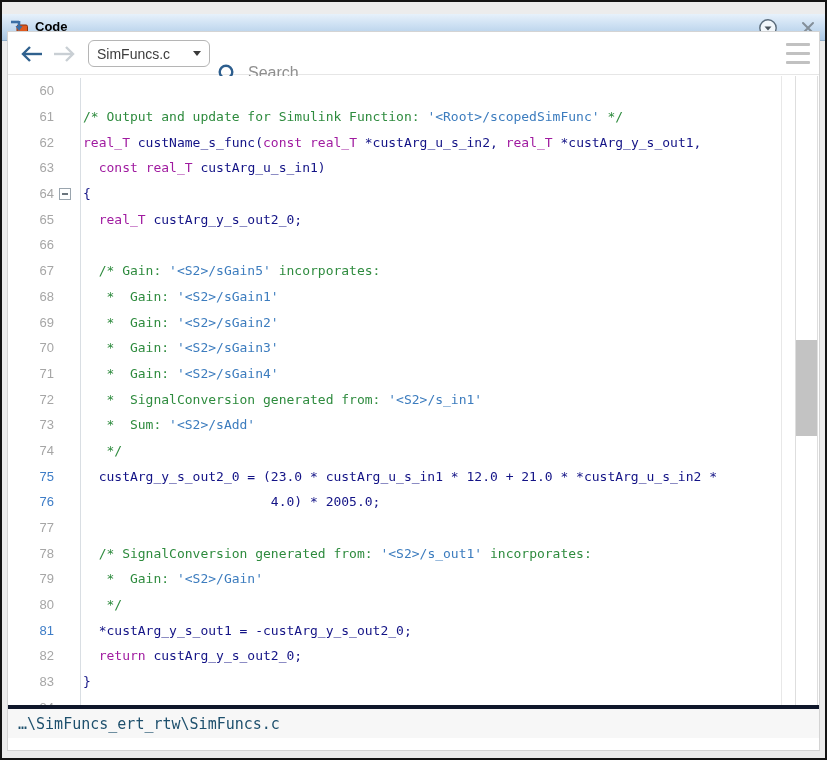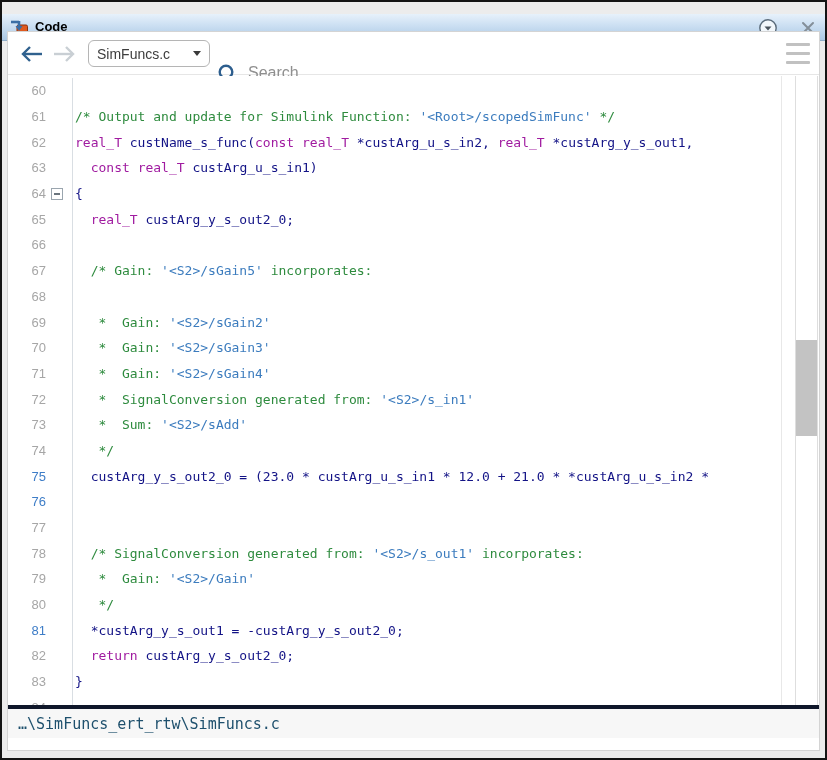--- a/index.html
+++ b/index.html
@@ -62,21 +62,21 @@
   }
   .search-box input::placeholder { color:#8f8f8f; }
   .menu-btn { position:absolute; right:8px; top:11px; width:26px; height:22px; cursor:pointer; }
   .menu-btn .bar { width:24px; height:3px; background:#c1c1c1; border-radius:1px; margin:0 0 6px 1px; }
 
   
   .codearea {
     position:absolute; left:0; right:0; top:44px; bottom:33px;
     background:#fff; overflow:hidden;
   }
-  .rows { position:absolute; left:0; top:0; right:38px; padding-top:2px; }
+  .rows { position:absolute; left:8px; top:0; right:38px; padding-top:2px; }
   .row { display:flex; height:25.7px; align-items:center; white-space:pre; }
   .ln {
     width:38px; text-align:right; font-size:13px; color:var(--c-linenum);
     font-family:"Liberation Sans", sans-serif; flex:0 0 auto;
   }
   .ln.hl { color:var(--c-linenum-hl); }
   .foldcol {
     width:27px; flex:0 0 auto; align-self:stretch;
     border-right:1px solid #d9dee3; position:relative;
   }
@@ -175,29 +175,29 @@
     <div class="codearea">
       <div class="rows">
           <div class="row"><span class="ln">60</span><span class="foldcol"></span><span class="codetext"></span></div>
           <div class="row"><span class="ln">61</span><span class="foldcol"></span><span class="codetext"><span class="tk-c">/* Output and update for Simulink Function: </span><span class="tk-l">'&lt;Root&gt;/scopedSimFunc'</span><span class="tk-c"> */</span></span></div>
           <div class="row"><span class="ln">62</span><span class="foldcol"></span><span class="codetext"><span class="tk-k">real_T</span><span> custName_s_func(</span><span class="tk-k">const</span><span> </span><span class="tk-k">real_T</span><span> *custArg_u_s_in2, </span><span class="tk-k">real_T</span><span> *custArg_y_s_out1,</span></span></div>
           <div class="row"><span class="ln">63</span><span class="foldcol"></span><span class="codetext"><span>  </span><span class="tk-k">const</span><span> </span><span class="tk-k">real_T</span><span> custArg_u_s_in1)</span></span></div>
           <div class="row"><span class="ln">64</span><span class="foldcol"><span class="foldbox"></span></span><span class="codetext"><span>{</span></span></div>
           <div class="row"><span class="ln">65</span><span class="foldcol"></span><span class="codetext"><span>  </span><span class="tk-k">real_T</span><span> custArg_y_s_out2_0;</span></span></div>
           <div class="row"><span class="ln">66</span><span class="foldcol"></span><span class="codetext"></span></div>
           <div class="row"><span class="ln">67</span><span class="foldcol"></span><span class="codetext"><span class="tk-c">  /* Gain: </span><span class="tk-l">'&lt;S2&gt;/sGain5'</span><span class="tk-c"> incorporates:</span></span></div>
-          <div class="row"><span class="ln">68</span><span class="foldcol"></span></div>
+          <div class="row"><span class="ln">68</span><span class="foldcol"></span><span class="codetext"><span class="tk-c">   *  Gain: </span><span class="tk-l">'&lt;S2&gt;/sGain1'</span></span></div>
           <div class="row"><span class="ln">69</span><span class="foldcol"></span><span class="codetext"><span class="tk-c">   *  Gain: </span><span class="tk-l">'&lt;S2&gt;/sGain2'</span></span></div>
           <div class="row"><span class="ln">70</span><span class="foldcol"></span><span class="codetext"><span class="tk-c">   *  Gain: </span><span class="tk-l">'&lt;S2&gt;/sGain3'</span></span></div>
           <div class="row"><span class="ln">71</span><span class="foldcol"></span><span class="codetext"><span class="tk-c">   *  Gain: </span><span class="tk-l">'&lt;S2&gt;/sGain4'</span></span></div>
           <div class="row"><span class="ln">72</span><span class="foldcol"></span><span class="codetext"><span class="tk-c">   *  SignalConversion generated from: </span><span class="tk-l">'&lt;S2&gt;/s_in1'</span></span></div>
           <div class="row"><span class="ln">73</span><span class="foldcol"></span><span class="codetext"><span class="tk-c">   *  Sum: </span><span class="tk-l">'&lt;S2&gt;/sAdd'</span></span></div>
           <div class="row"><span class="ln">74</span><span class="foldcol"></span><span class="codetext"><span class="tk-c">   */</span></span></div>
           <div class="row"><span class="ln hl">75</span><span class="foldcol"></span><span class="codetext"><span>  custArg_y_s_out2_0 = (23.0 * custArg_u_s_in1 * 12.0 + 21.0 * *custArg_u_s_in2 *</span></span></div>
-          <div class="row"><span class="ln hl">76</span><span class="foldcol"></span></div>
+          <div class="row"><span class="ln hl">76</span><span class="foldcol"></span><span class="codetext"><span>                        4.0) * 2005.0;</span></span></div>
           <div class="row"><span class="ln">77</span><span class="foldcol"></span><span class="codetext"></span></div>
           <div class="row"><span class="ln">78</span><span class="foldcol"></span><span class="codetext"><span class="tk-c">  /* SignalConversion generated from: </span><span class="tk-l">'&lt;S2&gt;/s_out1'</span><span class="tk-c"> incorporates:</span></span></div>
           <div class="row"><span class="ln">79</span><span class="foldcol"></span><span class="codetext"><span class="tk-c">   *  Gain: </span><span class="tk-l">'&lt;S2&gt;/Gain'</span></span></div>
           <div class="row"><span class="ln">80</span><span class="foldcol"></span><span class="codetext"><span class="tk-c">   */</span></span></div>
           <div class="row"><span class="ln hl">81</span><span class="foldcol"></span><span class="codetext"><span>  *custArg_y_s_out1 = -custArg_y_s_out2_0;</span></span></div>
           <div class="row"><span class="ln">82</span><span class="foldcol"></span><span class="codetext"><span>  </span><span class="tk-k">return</span><span> custArg_y_s_out2_0;</span></span></div>
           <div class="row"><span class="ln">83</span><span class="foldcol"></span><span class="codetext"><span>}</span></span></div>
           <div class="row"><span class="ln">84</span><span class="foldcol"></span><span class="codetext"></span></div>
         </div>
       <div class="rail">

